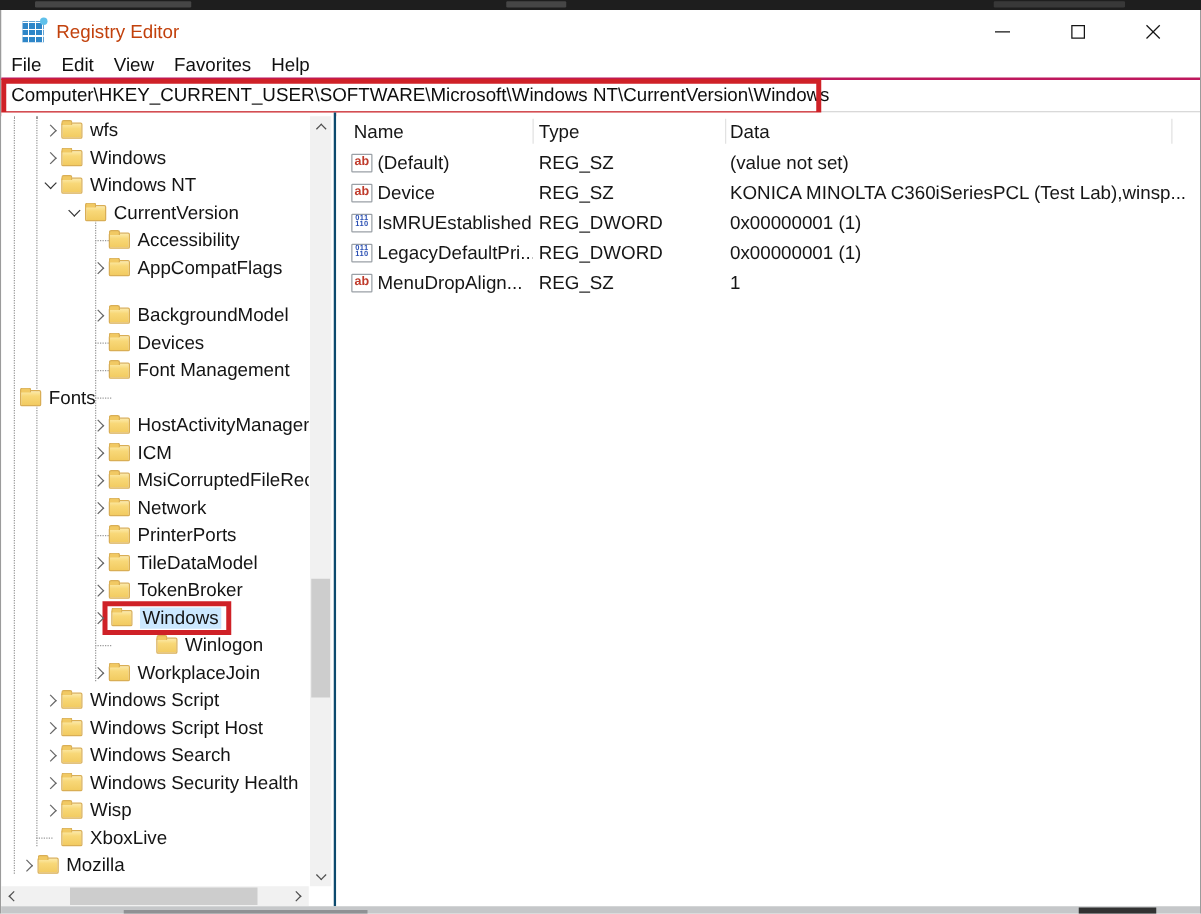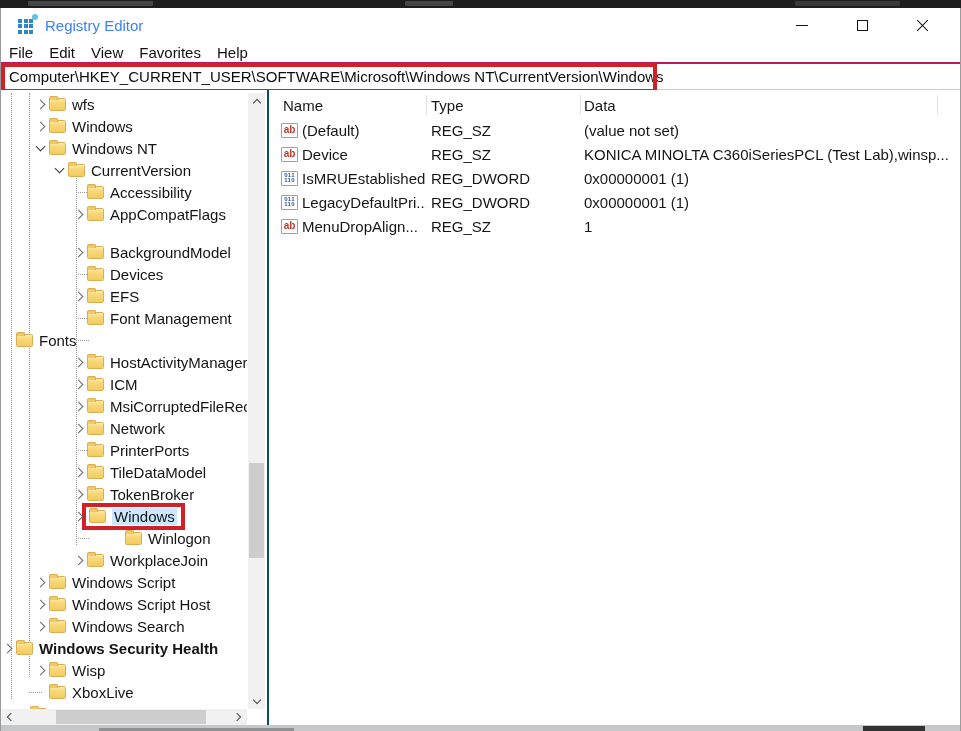--- a/index.html
+++ b/index.html
@@ -17,21 +17,21 @@
 
   
   .titlebar { height:34px; position:relative; display:flex; align-items:center; flex:none; }
   .app-icon { margin-left:17px; width:17px; height:17px; flex:none; position:relative;
               background-color:#2e86c8;
               background-image:
                 repeating-linear-gradient(90deg, rgba(255,255,255,0) 0 4.2px, #fff 4.2px 5.6px),
                 repeating-linear-gradient(0deg, rgba(255,255,255,0) 0 4.2px, #fff 4.2px 5.6px); }
   .app-icon::after { content:""; position:absolute; top:-3px; right:-3px; width:6px; height:6px;
                      border-radius:50%; background:#5fc0ea; }
-  .title-text { margin-left:10px; font-size:15px; color:#3b82f6; }
+  .title-text { margin-left:10px; font-size:15px; color:#c2410c; }
   .win-controls { position:absolute; right:8px; top:0; height:34px; display:flex; }
   .win-btn { width:60px; height:34px; display:flex; align-items:center; justify-content:center; }
   .glyph-min { width:12px; height:0; border-top:1px solid #151515; }
   .glyph-max { width:11px; height:11px; border:1px solid #151515; background:#fff; }
   .glyph-close { position:relative; width:13px; height:13px; }
   .glyph-close::before, .glyph-close::after { content:""; position:absolute; left:-1px; top:6px;
       width:15px; height:0; border-top:1px solid #151515; }
   .glyph-close::before { transform:rotate(45deg); }
   .glyph-close::after { transform:rotate(-45deg); }
 
@@ -207,27 +207,20 @@
                 <span class="folder"></span>
                 <span class="tlabel">BackgroundModel</span>
               </div>
               <div class="tree-row" style="padding-left: 71px;">
                 <span class="leaf-stub" style="left: 75px;"></span>
                 <span class="chev-slot"></span>
                 <span class="folder"></span>
                 <span class="tlabel">Devices</span>
               </div>
               <div class="tree-row" style="padding-left: 71px;">
-                <span class="chev-slot">
-                  <span class="chev right"></span>
-                </span>
-                <span class="folder"></span>
-                <span class="tlabel">EFS</span>
-              </div>
-              <div class="tree-row" style="padding-left: 71px;">
                 <span class="leaf-stub" style="left: 75px;"></span>
                 <span class="chev-slot"></span>
                 <span class="folder"></span>
                 <span class="tlabel">Font Management</span>
               </div>
               <div class="tree-row" style="">
                 <span class="leaf-stub" style="left: 75px;"></span>
                 <span class="chev-slot"></span>
                 <span class="folder"></span>
                 <span class="tlabel">Fonts</span>
@@ -316,21 +309,21 @@
                 <span class="folder"></span>
                 <span class="tlabel">Windows Script Host</span>
               </div>
               <div class="tree-row" style="padding-left: 33px;">
                 <span class="chev-slot">
                   <span class="chev right"></span>
                 </span>
                 <span class="folder"></span>
                 <span class="tlabel">Windows Search</span>
               </div>
-              <div class="tree-row" style=" font-weight: bold;">
+              <div class="tree-row" style="padding-left: 33px;">
                 <span class="chev-slot">
                   <span class="chev right"></span>
                 </span>
                 <span class="folder"></span>
                 <span class="tlabel">Windows Security Health</span>
               </div>
               <div class="tree-row" style="padding-left: 33px;">
                 <span class="chev-slot">
                   <span class="chev right"></span>
                 </span>

